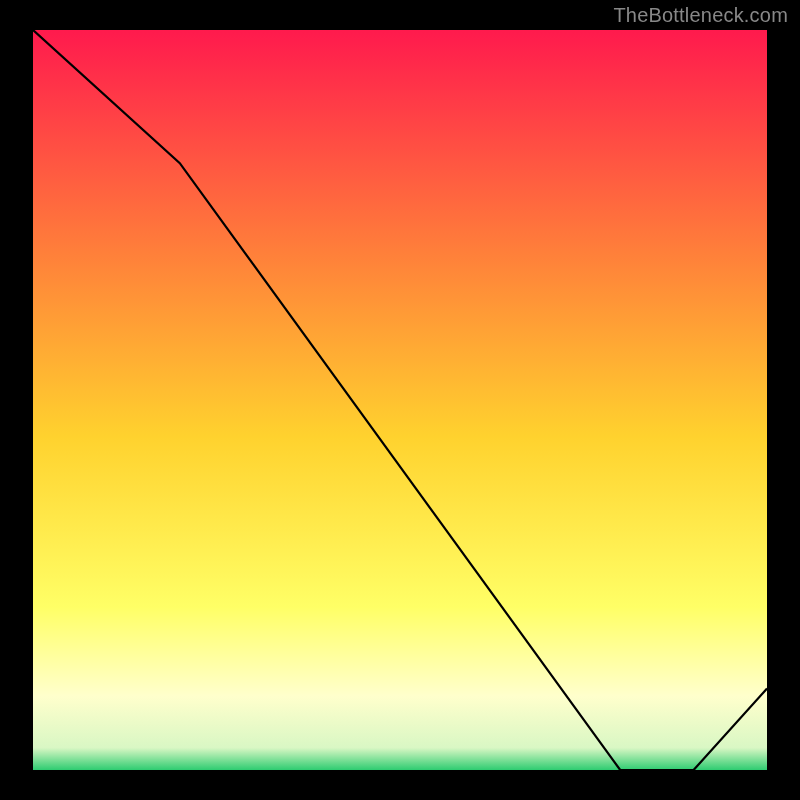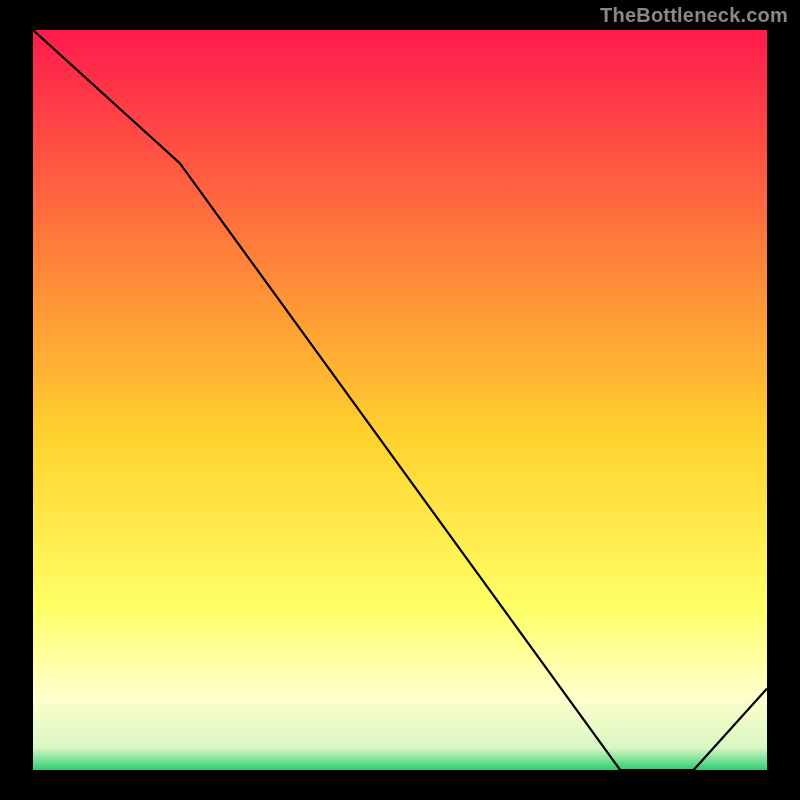--- a/index.html
+++ b/index.html
@@ -17,21 +17,21 @@
     width: 800px;
     height: 800px;
     background: #000;
   }
   .watermark {
     position: absolute;
     top: 4px;
     right: 12px;
     color: #888;
     font-size: 20px;
-    font-weight: 700;
+    font-weight: 400;
     letter-spacing: 0.2px;
   }
   .plot-area {
     position: absolute;
     
     left: 33px;
     top: 30px;
     width: 734px;
     height: 740px;
   }

